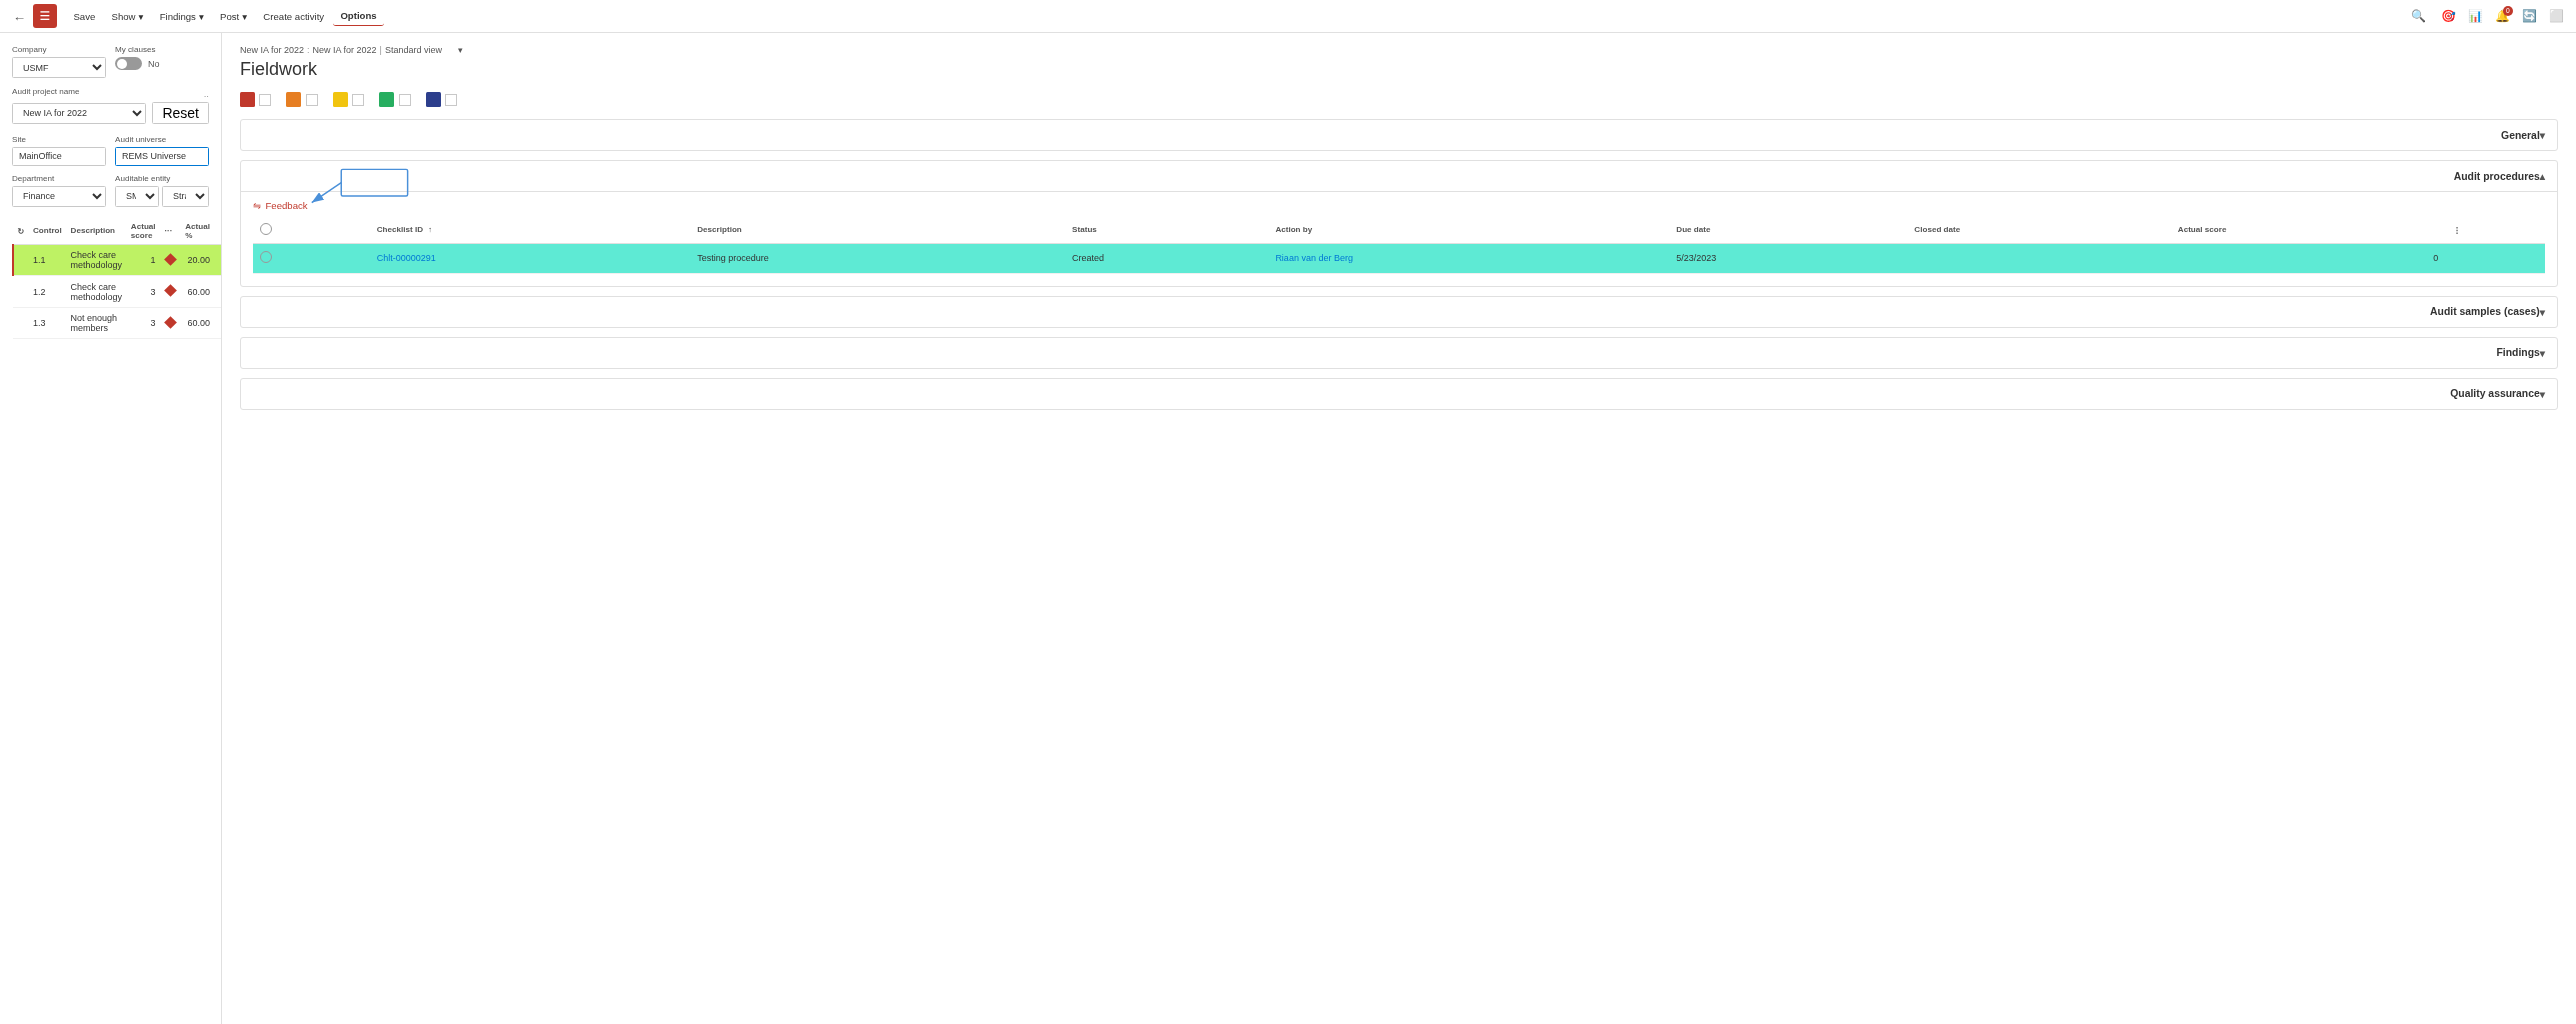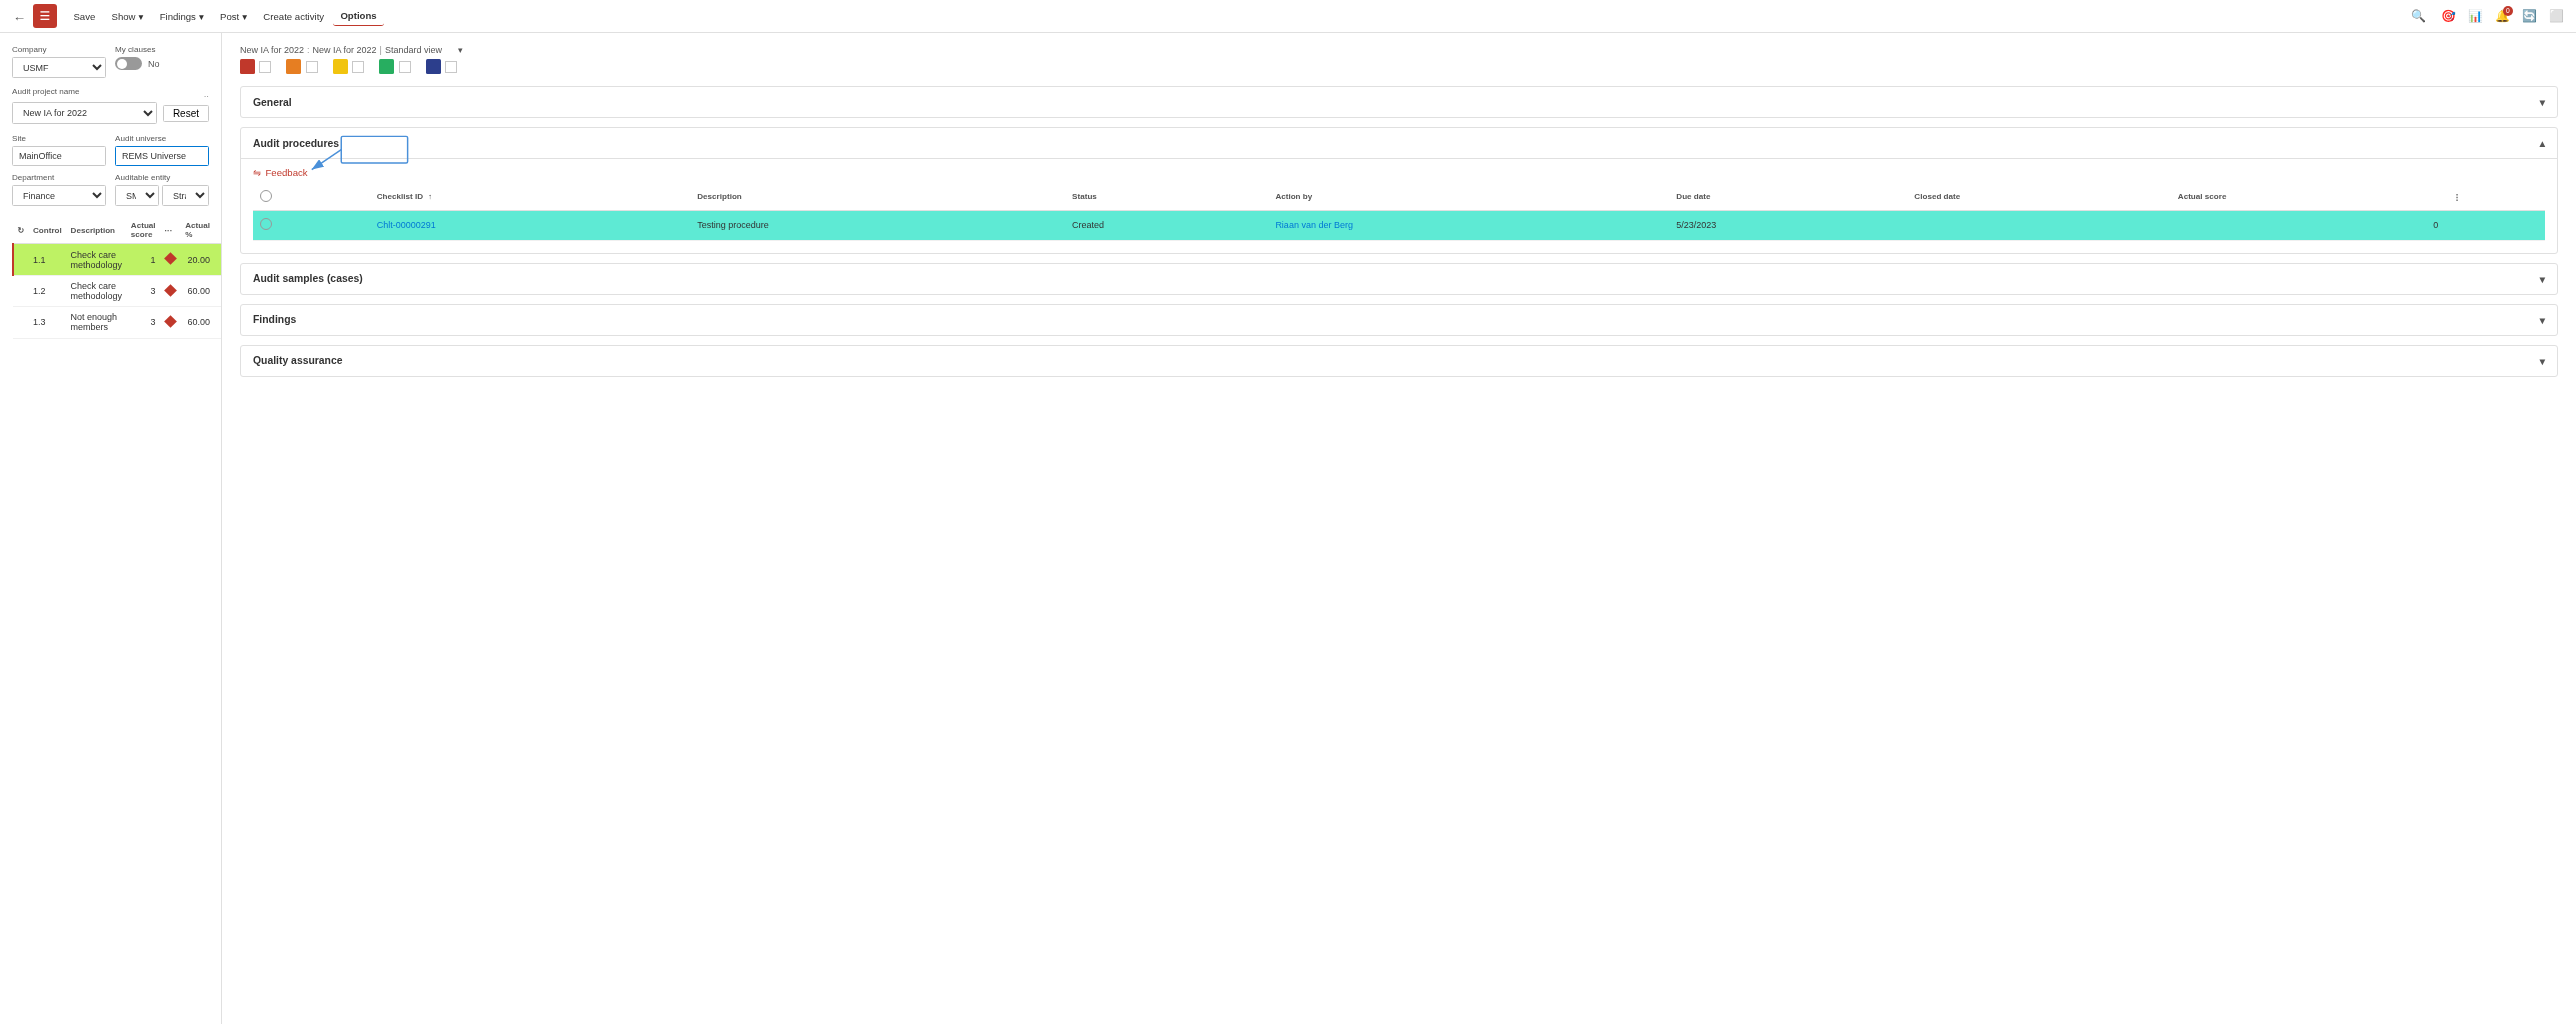--- a/index.html
+++ b/index.html
@@ -129,21 +129,21 @@
     .audit-name-row {
       display: flex; gap: 6px; align-items: center;
     }
     .audit-name-row select { flex: 1; }
     .reset-btn {
       padding: 2px 9px;
       background: #fff;
       border: 0.7px solid #c8c8c8;
       border-radius: 1.5px;
       cursor: pointer;
-      font-size: 10px;
+      font-size: 14px;
       white-space: nowrap;
     }
 
     
     .controls-table {
       width: 100%;
       border-collapse: collapse;
       font-size: 9px;
       margin-top: 6px;
     }
@@ -220,21 +220,21 @@
     
     .section {
       border: 0.7px solid #e0e0e0;
       border-radius: 3px;
       margin-bottom: 9px;
       background: #fff;
     }
     .section-header {
       display: flex;
       align-items: center;
-      justify-content: space-between;
+      justify-content: flex-end;
       padding: 9px 12px;
       cursor: pointer;
       font-weight: 600;
       font-size: 10.4px;
     }
     .section-chevron {
       font-size: 10.4px; color: #555;
     }
     .section-body {
       padding: 0 12px 12px;
@@ -457,20 +457,21 @@
       <span>New IA for 2022</span>
       <span class="breadcrumb-sep">:</span>
       <span>New IA for 2022</span>
       <span class="breadcrumb-sep">|</span>
       <span class="breadcrumb-view">
         <span>Standard view</span>
         <span>▾</span>
       </span>
     </div>
 
+    <h1 class="page-title">Fieldwork</h1>
 
     <div class="color-filters">
       <div class="color-filter">
         <div class="color-dot" style="background:#c0382b;"></div>
         <div class="color-checkbox"></div>
       </div>
       <div class="color-filter">
         <div class="color-dot" style="background:#e67e22;"></div>
         <div class="color-checkbox"></div>
       </div>

